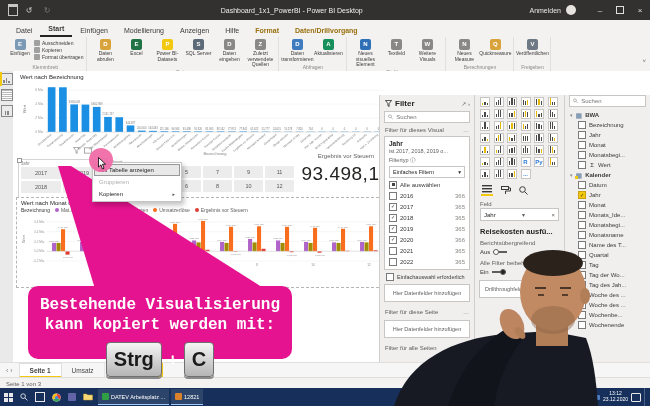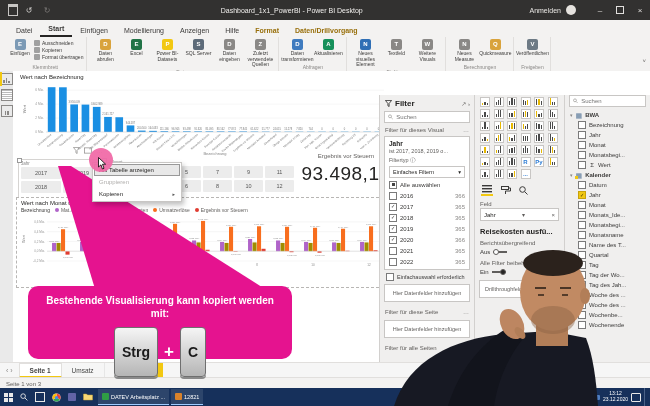--- a/index.html
+++ b/index.html
@@ -59,23 +59,23 @@
   .hovtools{position:absolute;display:flex;gap:4px;align-items:center;color:#8a8886;}
   
   .ctxmenu{position:absolute;width:86px;background:#fff;border:1px solid #c8c6c4;box-shadow:2px 3px 5px rgba(0,0,0,.25);z-index:8;padding:1px;}
   .ctx-it{font-size:6px;color:#252423;padding:3px 5px;display:flex;align-items:center;}
   .ctx-it.hover{background:#e8e8e8;border:1px solid #999;padding:2px 4px;}
   .ctx-it.disabled{color:#b0aeac;}
   .ctx-arrow{margin-left:auto;font-size:5px;color:#555;}
   
   .tri{position:absolute;left:0;top:0;z-index:6;pointer-events:none;}
   .callout{position:absolute;z-index:7;border-radius:10px;text-align:center;color:#fff;padding:9px 10px 0 10px;box-sizing:border-box;}
-  .callout .ctext{font-size:10px;font-weight:bold;line-height:1.25;}
+  .callout .ctext{font-size:16px;font-weight:bold;line-height:1.25;font-family:Liberation Mono, monospace;}
   .keysrow{margin-top:7px;display:flex;align-items:center;justify-content:center;gap:6px;}
-  .keycap{display:inline-block;padding:16px 7px;font-size:14px;font-weight:bold;color:#1a1a1a;background:linear-gradient(180deg,#f5f5f5,#b5b5b5);border:1px solid #6f6f6f;border-radius:4px;box-shadow:0 2px 0 #8a8a8a;}
+  .keycap{display:inline-block;padding:5px 7px;font-size:20px;font-weight:bold;color:#1a1a1a;background:linear-gradient(180deg,#f5f5f5,#b5b5b5);border:1px solid #6f6f6f;border-radius:4px;box-shadow:0 2px 0 #8a8a8a;}
   .plus{font-size:17px;font-weight:bold;color:#fff;}
   .halo{position:absolute;width:24px;height:24px;border-radius:50%;background:#f06ba8;opacity:.95;z-index:8;}
   .cursor{position:absolute;z-index:9;}
   
   .panel{position:absolute;top:0;height:100%;background:#f0efee;border-left:1px solid #d2d0ce;box-sizing:border-box;overflow:hidden;margin-top:24px;}
   .ptitle{display:flex;align-items:center;font-size:8px;font-weight:bold;color:#252423;padding:4px 4px 3px 5px;}
   .ptitle .pright{margin-left:auto;font-size:6px;color:#605e5c;font-weight:normal;}
   .searchbox{margin:0 4px;background:#fff;border:1px solid #c8c6c4;display:flex;align-items:center;gap:3px;padding:2px 3px;}
   .searchbox input{border:none;outline:none;font-size:6px;width:100%;padding:0;font-family:"Liberation Sans",sans-serif;background:transparent;color:#444;}
   .psec{font-size:6px;color:#605e5c;display:flex;align-items:center;padding:4px 5px 2px 5px;}

